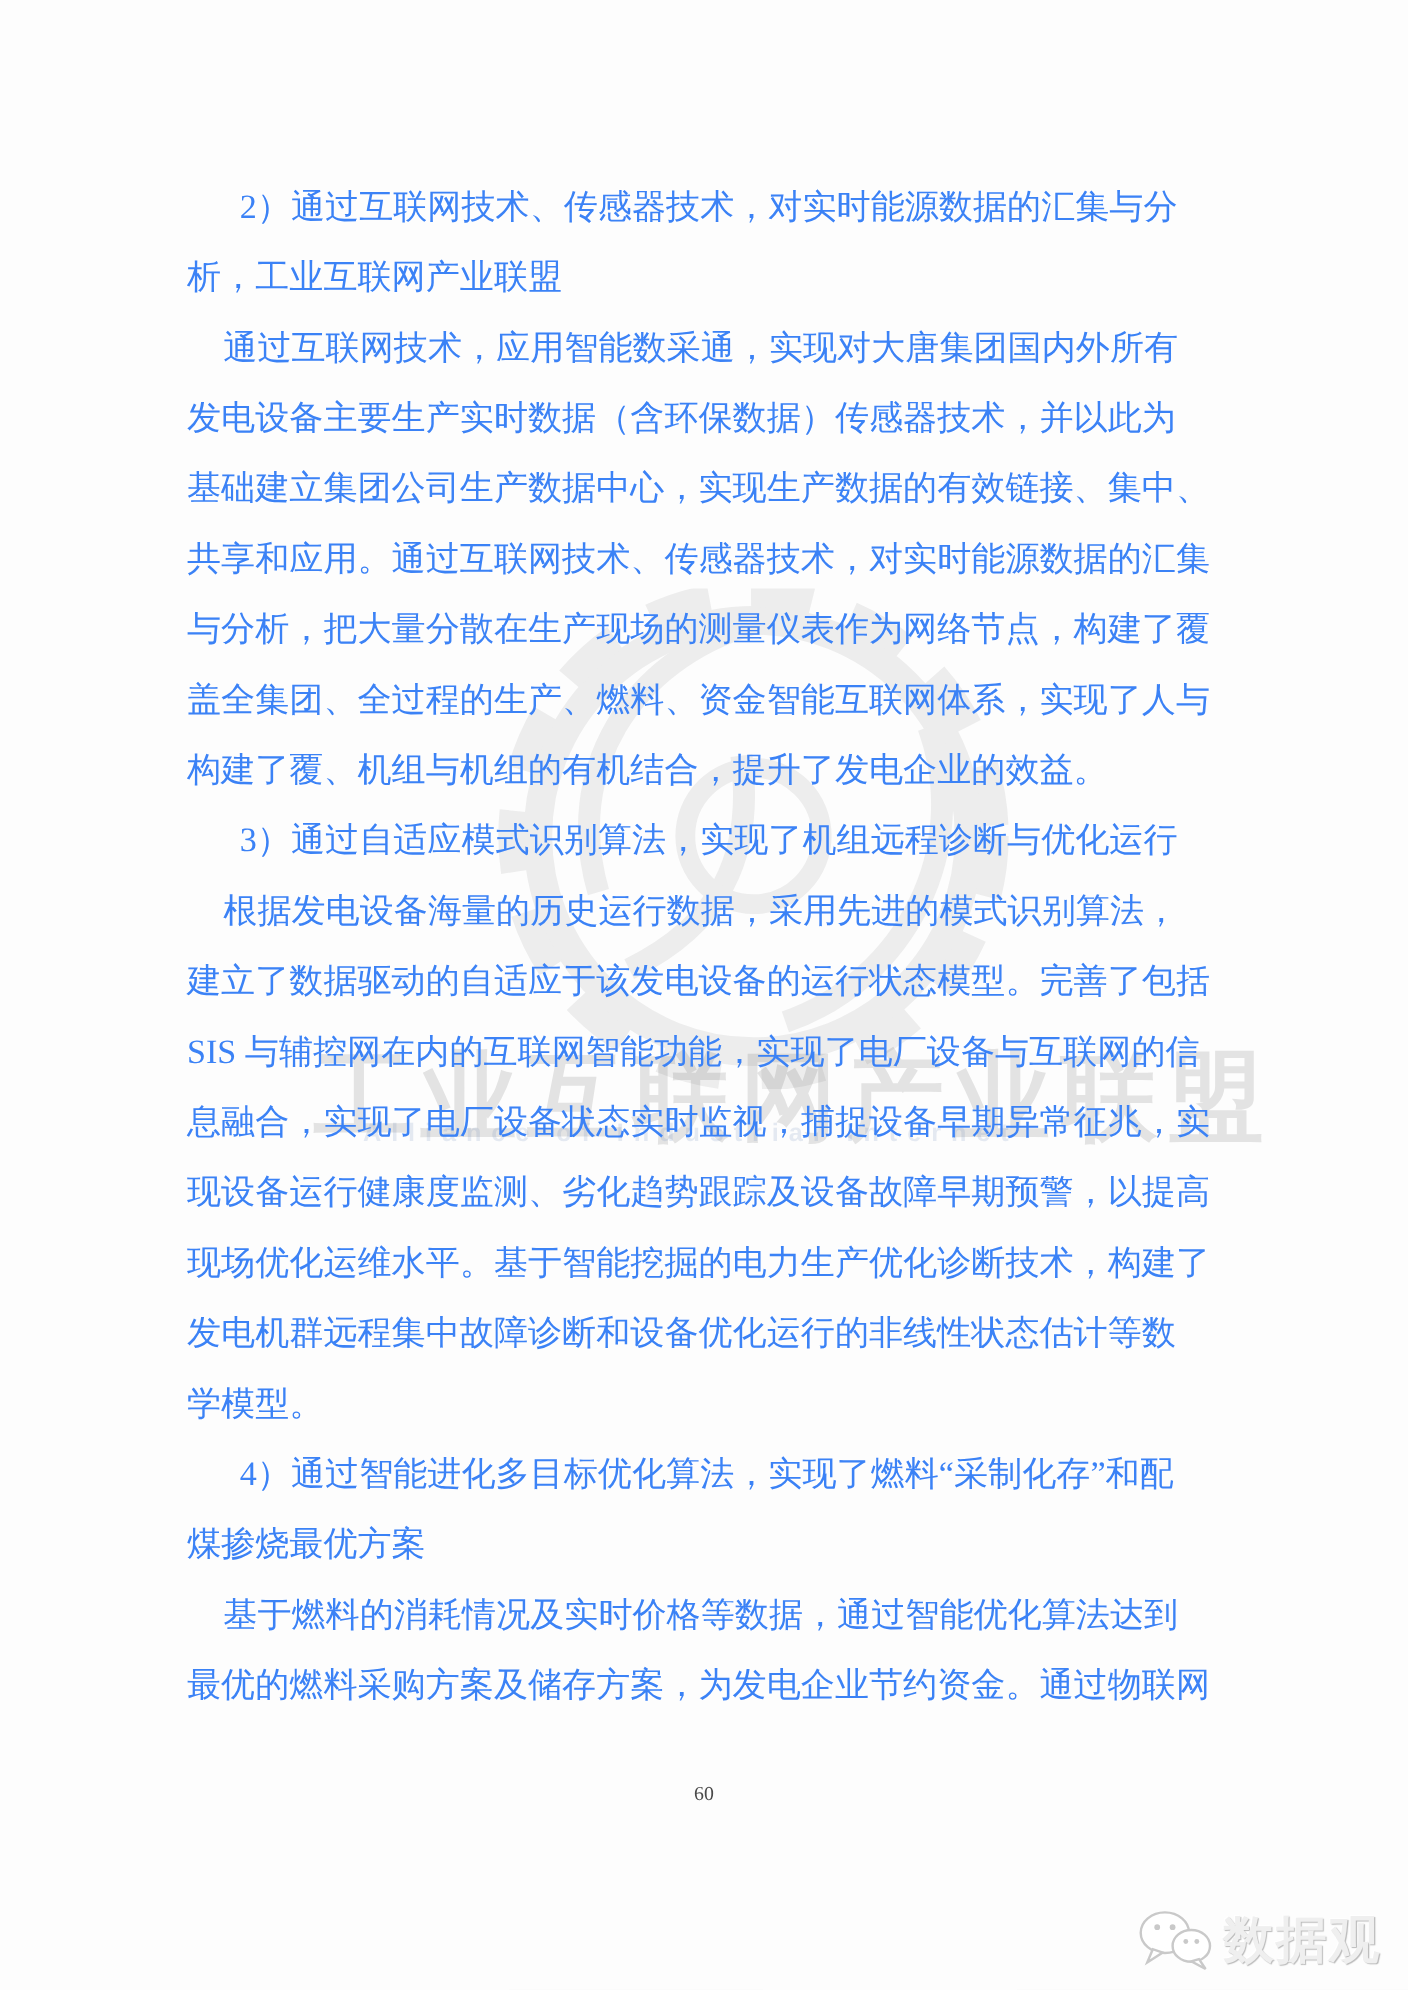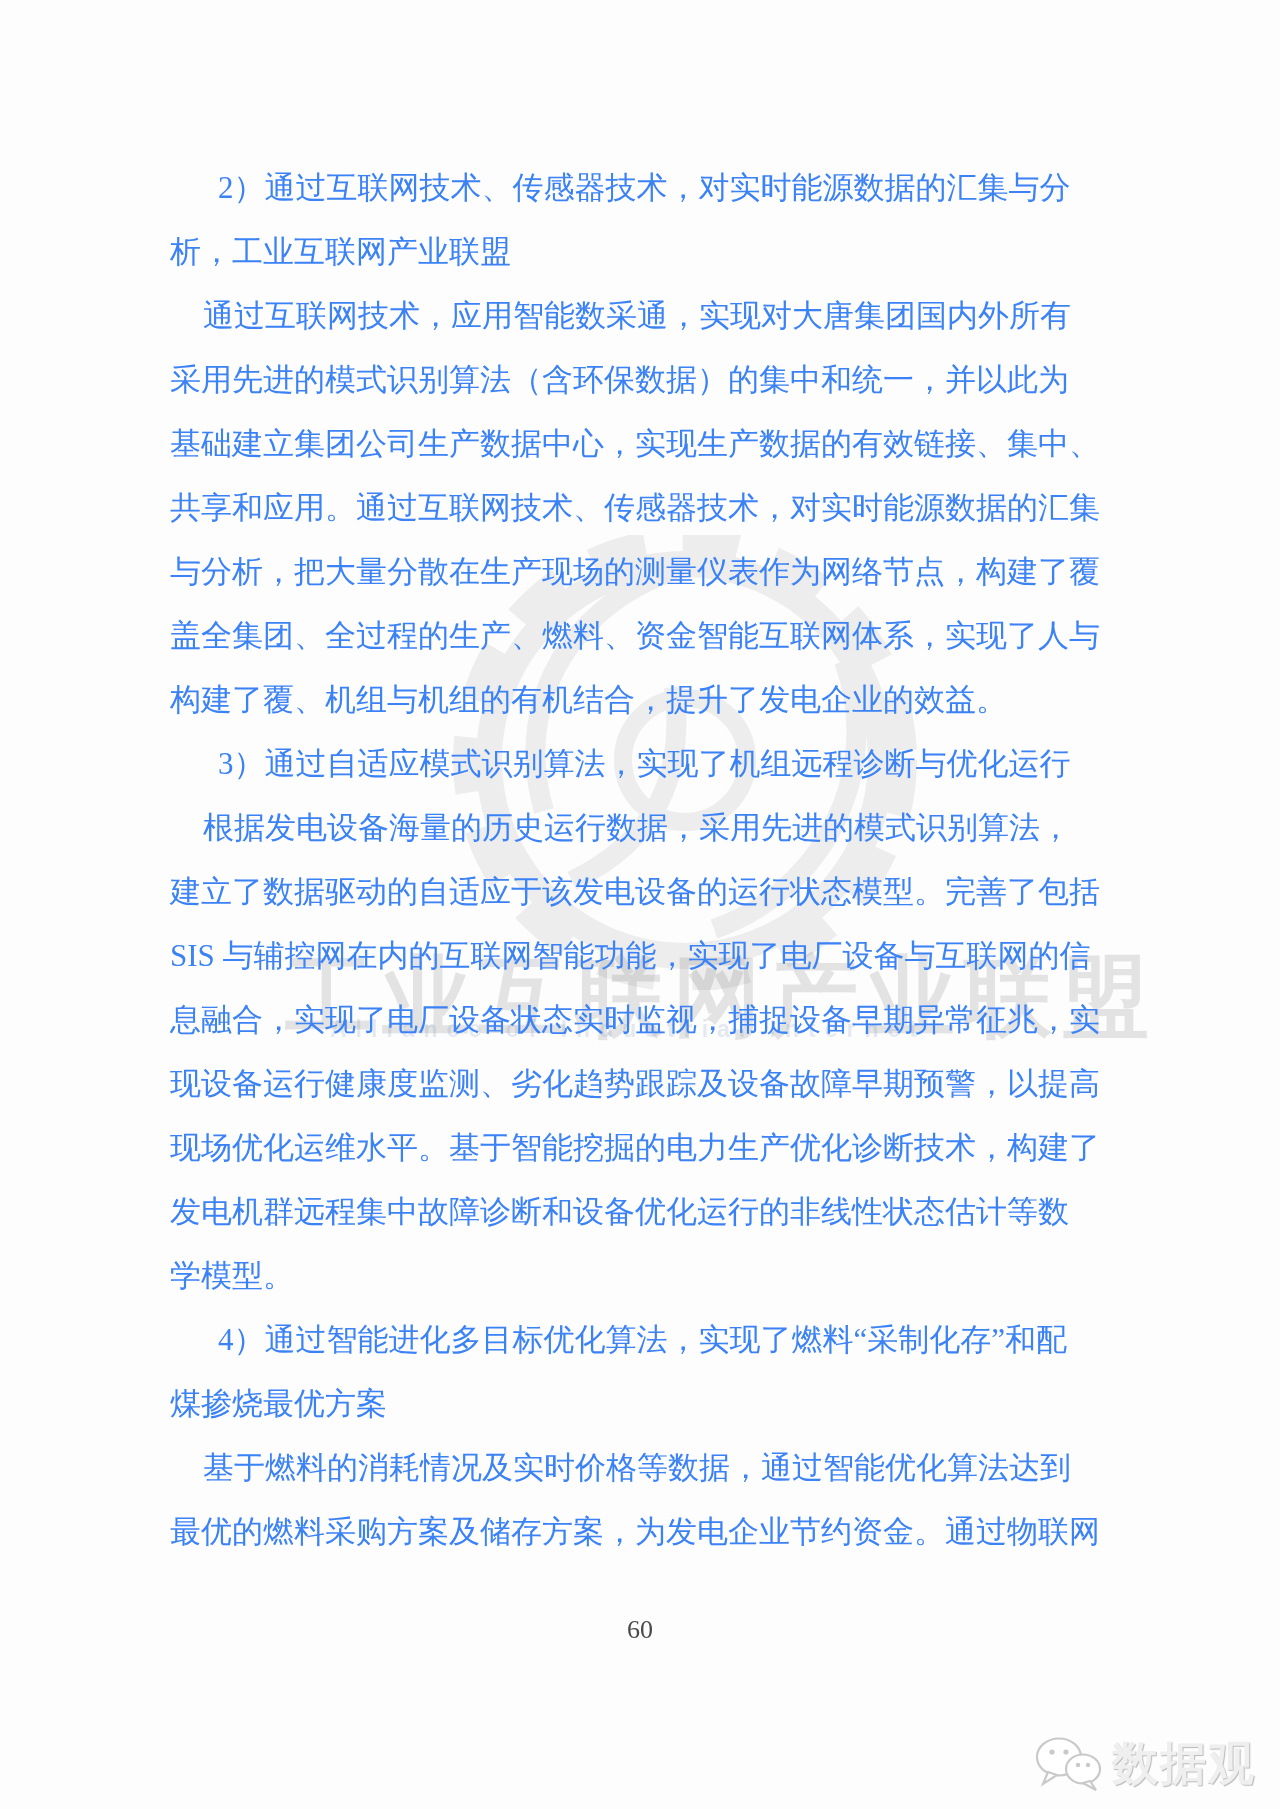--- a/index.html
+++ b/index.html
@@ -47,21 +47,21 @@
     font-size:31px;
     white-space:nowrap;
     letter-spacing:0px;
   }
   .ind-h{padding-left:48px;}
   .ind-p{padding-left:33px;}
   
   .page-num{
     position:absolute;left:0;top:1616px;width:1280px;
     text-align:center;
-    font-size:26px;line-height:28px;
+    font-size:18px;line-height:28px;
     color:#4a4a4a;
     font-family:"Liberation Serif","DejaVu Serif",serif;
   }
   
   .footer-brand{
     position:absolute;right:24px;top:1733px;
     display:flex;align-items:center;
     height:62px;
   }
   .footer-brand .brand-text{
@@ -91,21 +91,21 @@
     </g>
   </svg>
 
   <div class="wm-cn">工业互联网产业联盟</div>
   <div class="wm-en">Alliance of Industrial Internet</div>
 
   <div class="text-block">
     <div class="ln ind-h">2）通过互联网技术、传感器技术，对实时能源数据的汇集与分</div>
     <div class="ln">析，工业互联网产业联盟</div>
     <div class="ln ind-p">通过互联网技术，应用智能数采通，实现对大唐集团国内外所有</div>
-    <div class="ln">采用先进的模式识别算法（含环保数据）的集中和统一，并以此为</div>
+    <div class="ln">发电设备主要生产实时数据（含环保数据）传感器技术，并以此为</div>
     <div class="ln">基础建立集团公司生产数据中心，实现生产数据的有效链接、集中、</div>
     <div class="ln">共享和应用。通过互联网技术、传感器技术，对实时能源数据的汇集</div>
     <div class="ln">与分析，把大量分散在生产现场的测量仪表作为网络节点，构建了覆</div>
     <div class="ln">盖全集团、全过程的生产、燃料、资金智能互联网体系，实现了人与</div>
     <div class="ln">构建了覆、机组与机组的有机结合，提升了发电企业的效益。</div>
     <div class="ln ind-h">3）通过自适应模式识别算法，实现了机组远程诊断与优化运行</div>
     <div class="ln ind-p">根据发电设备海量的历史运行数据，采用先进的模式识别算法，</div>
     <div class="ln">建立了数据驱动的自适应于该发电设备的运行状态模型。完善了包括</div>
     <div class="ln">SIS 与辅控网在内的互联网智能功能，实现了电厂设备与互联网的信</div>
     <div class="ln">息融合，实现了电厂设备状态实时监视，捕捉设备早期异常征兆，实</div>

